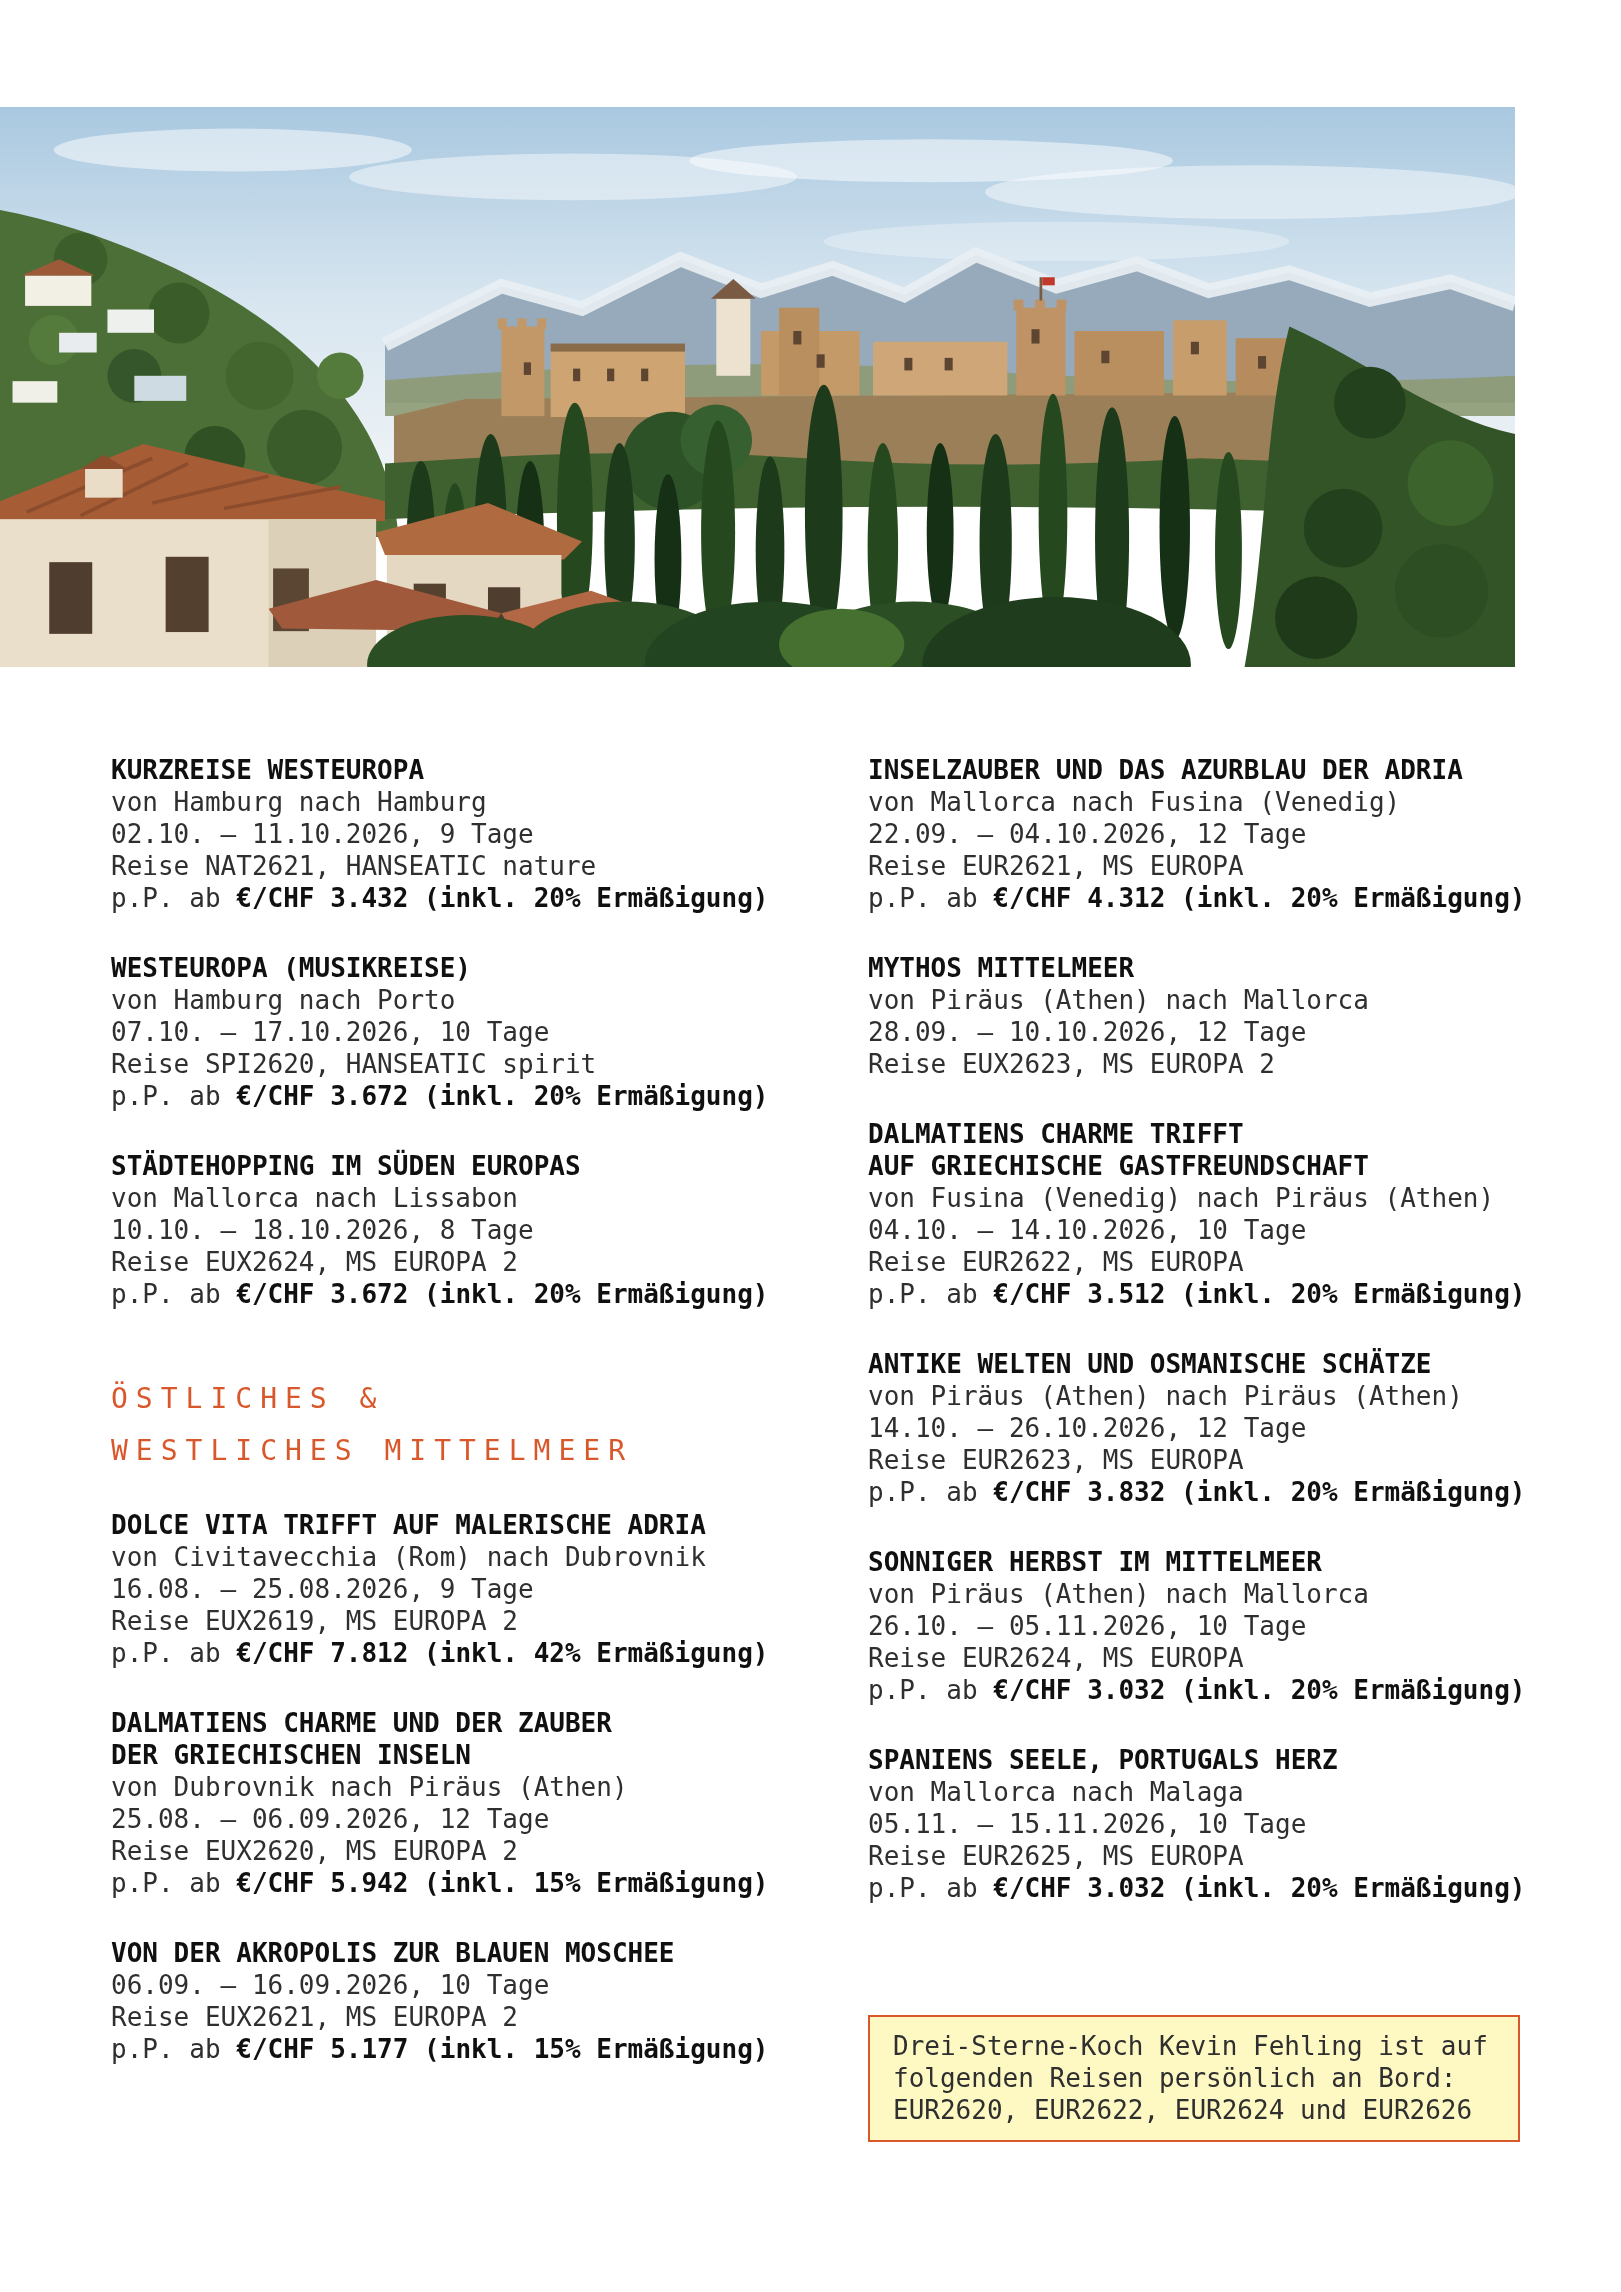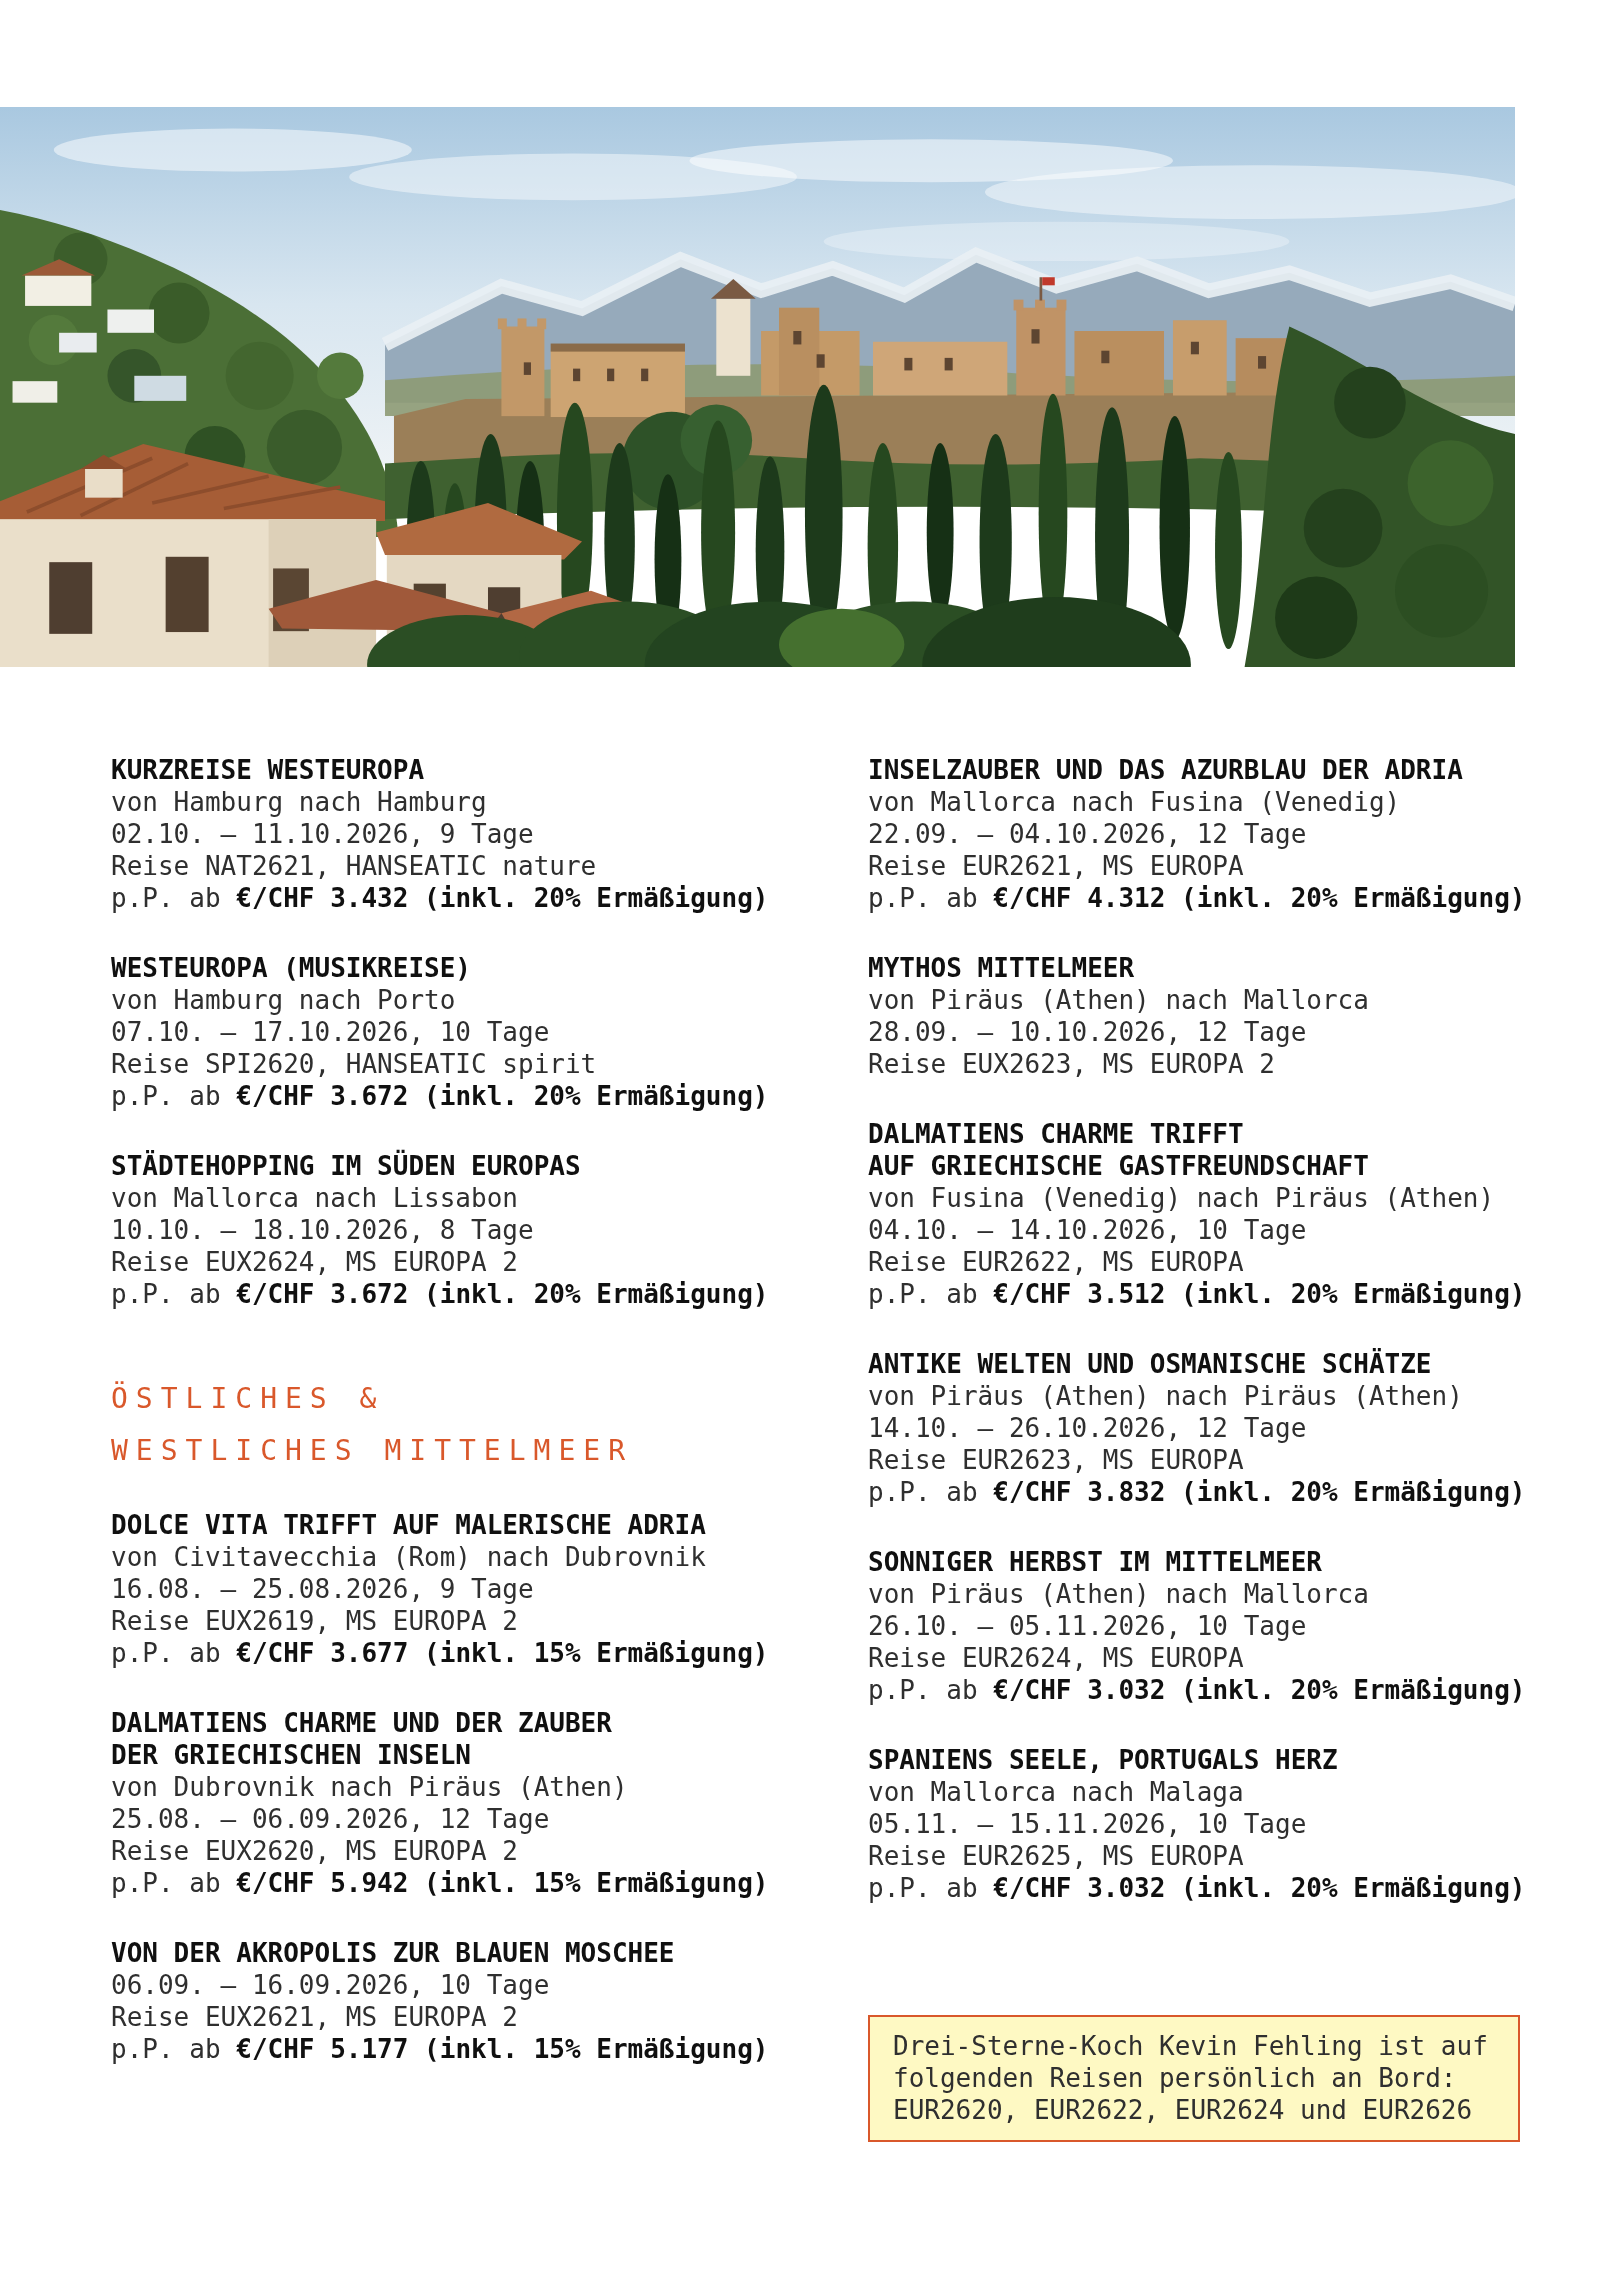--- a/index.html
+++ b/index.html
@@ -206,21 +206,21 @@
       <span>ÖSTLICHES &amp;</span><br>
       <span>WESTLICHES MITTELMEER</span>
     </h2>
     <div>
         <div class="trip">
     <div class="trip-title">DOLCE VITA TRIFFT AUF MALERISCHE ADRIA</div>
 
     <div class="trip-line">von Civitavecchia (Rom) nach Dubrovnik</div>
     <div class="trip-line">16.08. – 25.08.2026, 9 Tage</div>
     <div class="trip-line">Reise EUX2619, MS EUROPA 2</div>
-    <div class="trip-line trip-price"><span>p.P. ab </span><span class="bold">€/CHF 3.677 (inkl. 15% Ermäßigung)</span></div>
+    <div class="trip-line trip-price"><span>p.P. ab </span><span class="bold">€/CHF 7.812 (inkl. 42% Ermäßigung)</span></div>
   </div>
         <div class="trip">
     <div class="trip-title">DALMATIENS CHARME UND DER ZAUBER</div>
     <div class="trip-title">DER GRIECHISCHEN INSELN</div>
     <div class="trip-line">von Dubrovnik nach Piräus (Athen)</div>
     <div class="trip-line">25.08. – 06.09.2026, 12 Tage</div>
     <div class="trip-line">Reise EUX2620, MS EUROPA 2</div>
     <div class="trip-line trip-price"><span>p.P. ab </span><span class="bold">€/CHF 5.942 (inkl. 15% Ermäßigung)</span></div>
   </div>
         <div class="trip">

